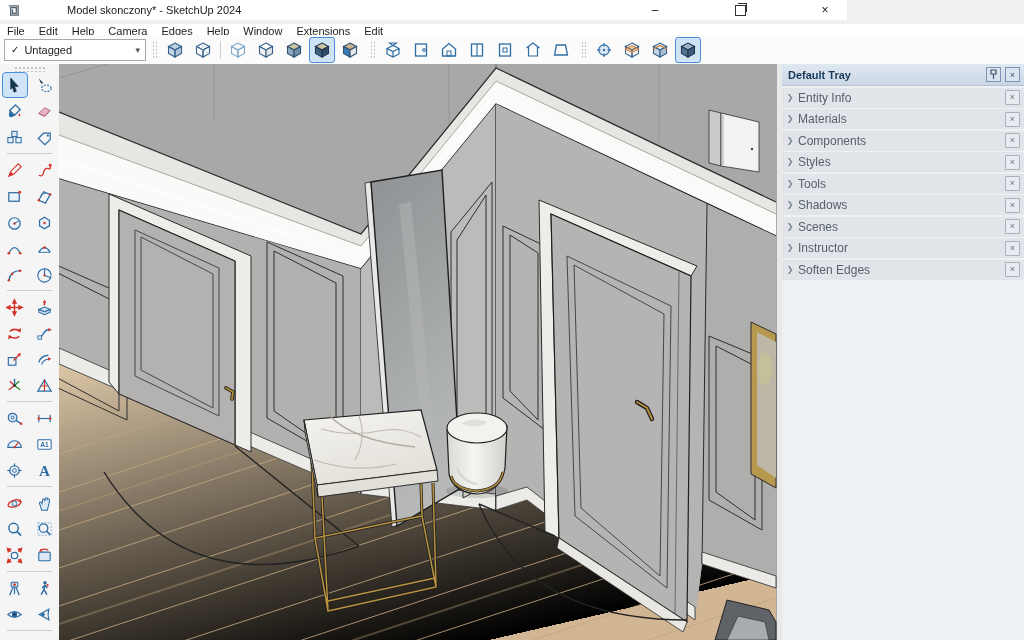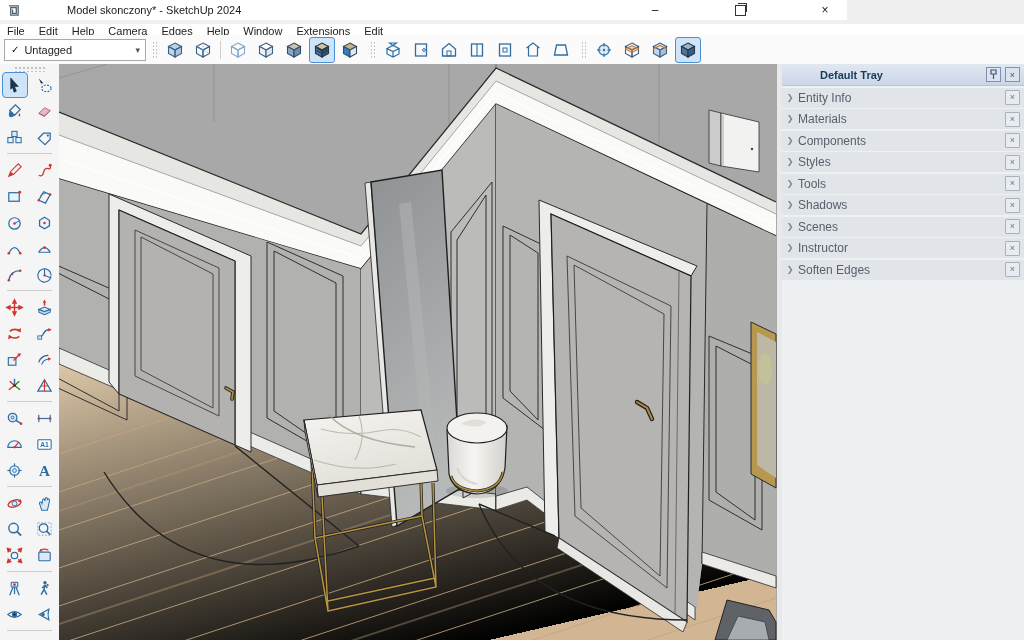--- a/index.html
+++ b/index.html
@@ -47,21 +47,21 @@
   .tool-cell{width:24px;height:24px;display:flex;align-items:center;justify-content:center;
              border:1px solid rgba(0,0,0,0);}
   .tool-cell.selected{background:#cfe4f7;border-color:#4a90d9;border-radius:4px;}
   
   .viewport{position:absolute;left:59px;top:64px;width:718px;height:576px;background:#a8a8a8;}
   .viewport svg{display:block;}
   
   .traygap{position:absolute;left:777px;top:64px;width:5px;height:576px;background:#e9e9e9;}
   .tray{position:absolute;left:782px;top:64px;width:242px;height:576px;background:#eef1f4;}
   .tray-header{height:21px;background:linear-gradient(#e0e8f2,#cbd6e5);display:flex;
-               align-items:center;border-bottom:1px solid #b9c4d2;padding-left:32px;}
+               align-items:center;border-bottom:1px solid #b9c4d2;}
   .tray-header .t{font-size:11px;font-weight:bold;color:#17395a;margin-left:6px;flex:1;}
   .tray-hbtn{width:13px;height:13px;border:1px solid #7e93b4;background:#dbe3ef;margin-right:4px;
              display:flex;align-items:center;justify-content:center;font-size:9px;color:#41546e;}
   .tray-section{height:20px;margin-top:1.5px;background:#e1e4e8;display:flex;align-items:center;}
   .tray-section .chev{width:16px;text-align:center;color:#7a8894;font-size:11px;line-height:18px;}
   .tray-section .lbl{flex:1;font-size:12px;color:#57616c;}
   .tray-close{width:13px;height:13px;border:1px solid #a9b2bc;border-radius:1px;background:#e8ebef;
               margin-right:4px;text-align:center;font-size:9px;line-height:12px;color:#6b7682;}
 </style>
 </head>

